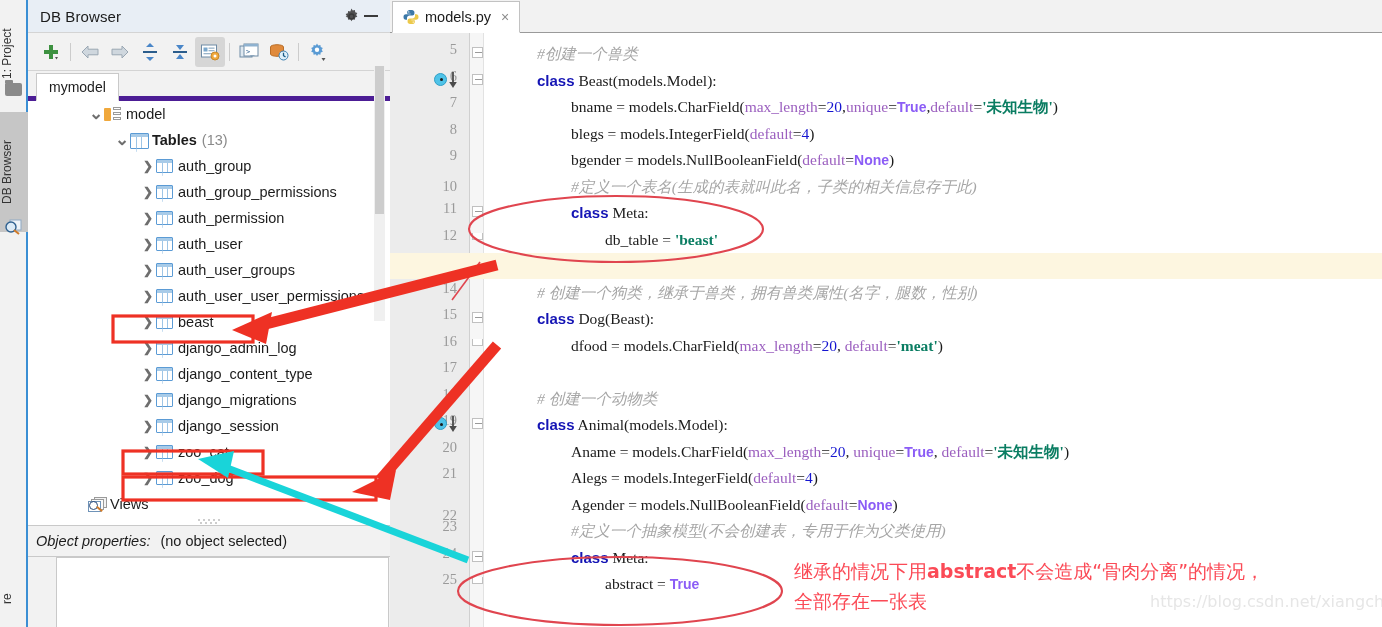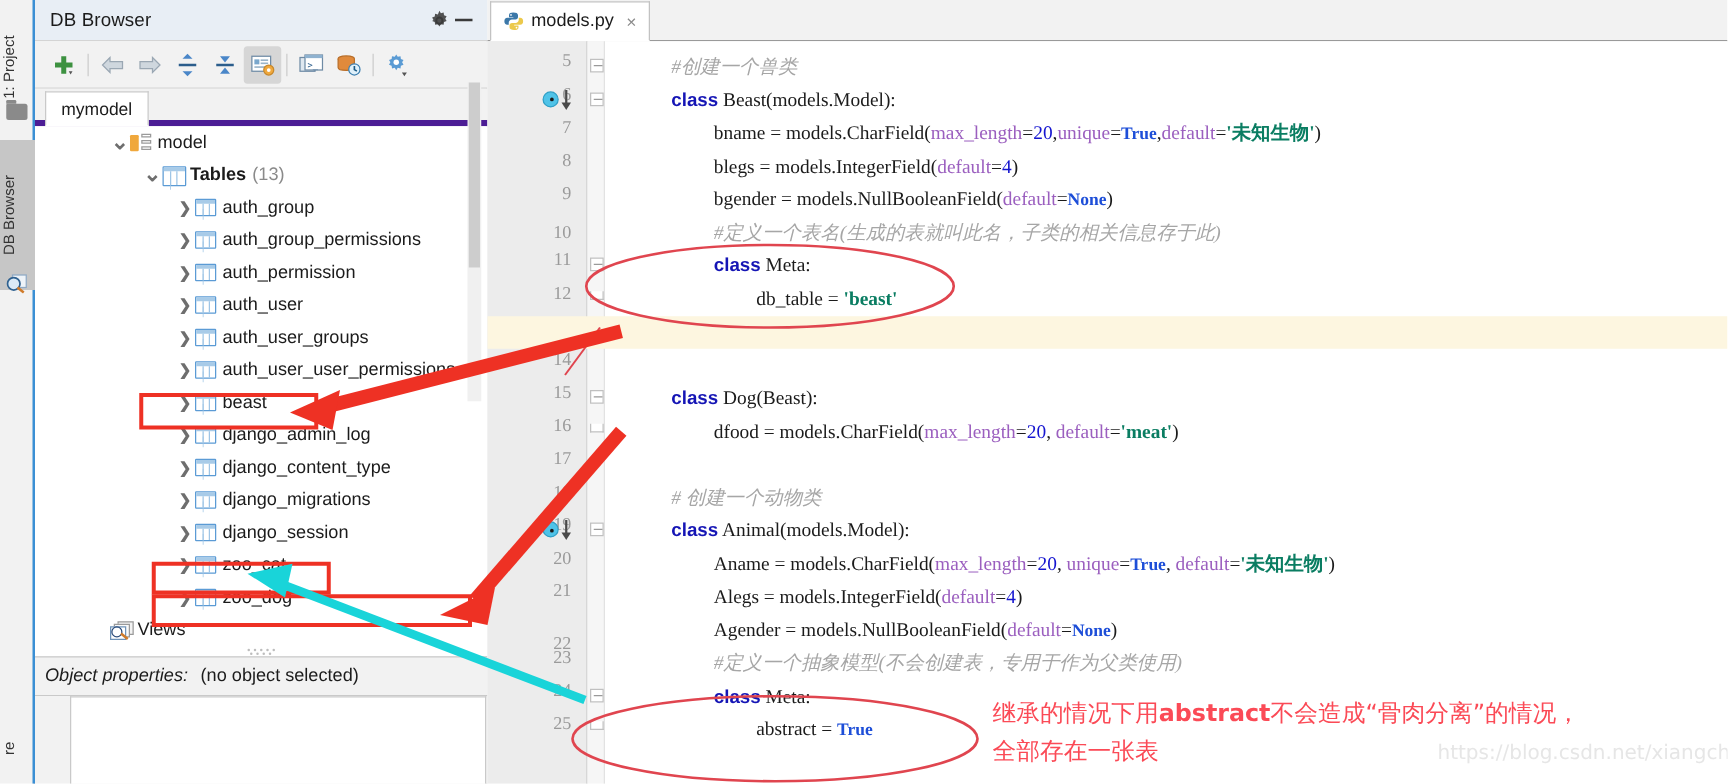--- a/index.html
+++ b/index.html
@@ -203,21 +203,21 @@
   }
   .gmark .circ:after{content:"";position:absolute;left:4.5px;top:4.5px;width:3px;height:3px;border-radius:50%;background:#1b1b1b;}
   .codeline {
     position:absolute; left:0; height:26px; line-height:26px; white-space:pre;
     font-family: "Liberation Serif", serif; font-size:15.5px; color:#1b1b1b;margin-left:43px;
   }
   .kw { color:#1515b5; font-weight:bold; font-family:"Liberation Sans", sans-serif; font-size:15px;}
   .cm { color:#a6a6a6; font-style:italic; }
   .kwarg { color:#9b5fbf; }
   .num { color:#1515d0; }
-  .bi { color:#1d4ed8; font-weight:bold; font-family:Liberation Serif, serif; font-size:14px;}
+  .bi { color:#8b5cf6; font-weight:bold; font-family:Liberation Sans, sans-serif; font-size:14px;}
   .str { color:#0a7d62; font-weight:bold; }
   .hl-row {
     position:absolute; left:0; width:992px; height:26px; background:#fdf6e0;
   }
   .fold {
     position:absolute; left:2px; width:11px; height:11px;
     border:1px solid #c0c0c0; background:#fff;
   }
   .fold.end {
     border-top:none; height:7px;
@@ -536,20 +536,21 @@
         <div class="hl-row" style="top: 220px; left: -94px;"></div>
         <div class="codeline" style="top: 8px; left: 10px;"><span class="cm">#创建一个兽类</span></div>
         <div class="codeline" style="top: 34.5px; left: 10px;"><span class="kw">class</span> Beast(models.Model):</div>
         <div class="codeline" style="top: 61px; left: 44px;">bname = models.CharField(<span class="kwarg">max_length</span>=<span class="num">20</span>,<span class="kwarg">unique</span>=<span class="bi">True</span>,<span class="kwarg">default</span>=<span class="str">'未知生物'</span>)</div>
         <div class="codeline" style="top: 87.5px; left: 44px;">blegs = models.IntegerField(<span class="kwarg">default</span>=<span class="num">4</span>)</div>
         <div class="codeline" style="top: 114px; left: 44px;">bgender = models.NullBooleanField(<span class="kwarg">default</span>=<span class="bi">None</span>)</div>
         <div class="codeline" style="top: 140.5px; left: 44px;"><span class="cm">#定义一个表名(生成的表就叫此名，子类的相关信息存于此)</span></div>
         <div class="codeline" style="top: 167px; left: 44px;"><span class="kw">class</span> Meta:</div>
         <div class="codeline" style="top: 193.5px; left: 78px;">db_table = <span class="str">'beast'</span></div>
         <div class="codeline" style="top: 220px; left: 10px;"></div>
+        <div class="codeline" style="top: 246.5px; left: 10px;"><span class="cm"># 创建一个狗类，继承于兽类，拥有兽类属性(名字，腿数，性别)</span></div>
         <div class="codeline" style="top: 273px; left: 10px;"><span class="kw">class</span> Dog(Beast):</div>
         <div class="codeline" style="top: 299.5px; left: 44px;">dfood = models.CharField(<span class="kwarg">max_length</span>=<span class="num">20</span>, <span class="kwarg">default</span>=<span class="str">'meat'</span>)</div>
         <div class="codeline" style="top: 326px; left: 10px;"></div>
         <div class="codeline" style="top: 352.5px; left: 10px;"><span class="cm"># 创建一个动物类</span></div>
         <div class="codeline" style="top: 379px; left: 10px;"><span class="kw">class</span> Animal(models.Model):</div>
         <div class="codeline" style="top: 405.5px; left: 44px;">Aname = models.CharField(<span class="kwarg">max_length</span>=<span class="num">20</span>, <span class="kwarg">unique</span>=<span class="bi">True</span>, <span class="kwarg">default</span>=<span class="str">'未知生物'</span>)</div>
         <div class="codeline" style="top: 432px; left: 44px;">Alegs = models.IntegerField(<span class="kwarg">default</span>=<span class="num">4</span>)</div>
         <div class="codeline" style="top: 458.5px; left: 44px;">Agender = models.NullBooleanField(<span class="kwarg">default</span>=<span class="bi">None</span>)</div>
         <div class="codeline" style="top: 485px; left: 44px;"><span class="cm">#定义一个抽象模型(不会创建表，专用于作为父类使用)</span></div>
         <div class="codeline" style="top: 511.5px; left: 44px;"><span class="kw">class</span> Meta:</div>

